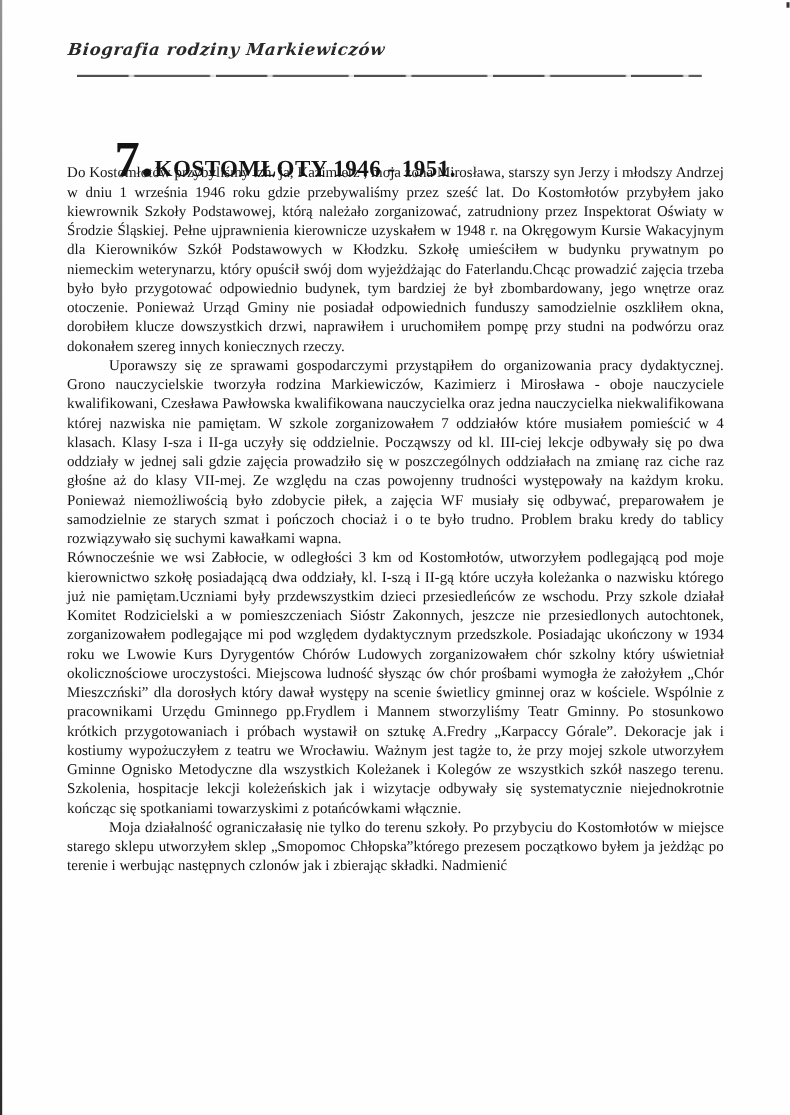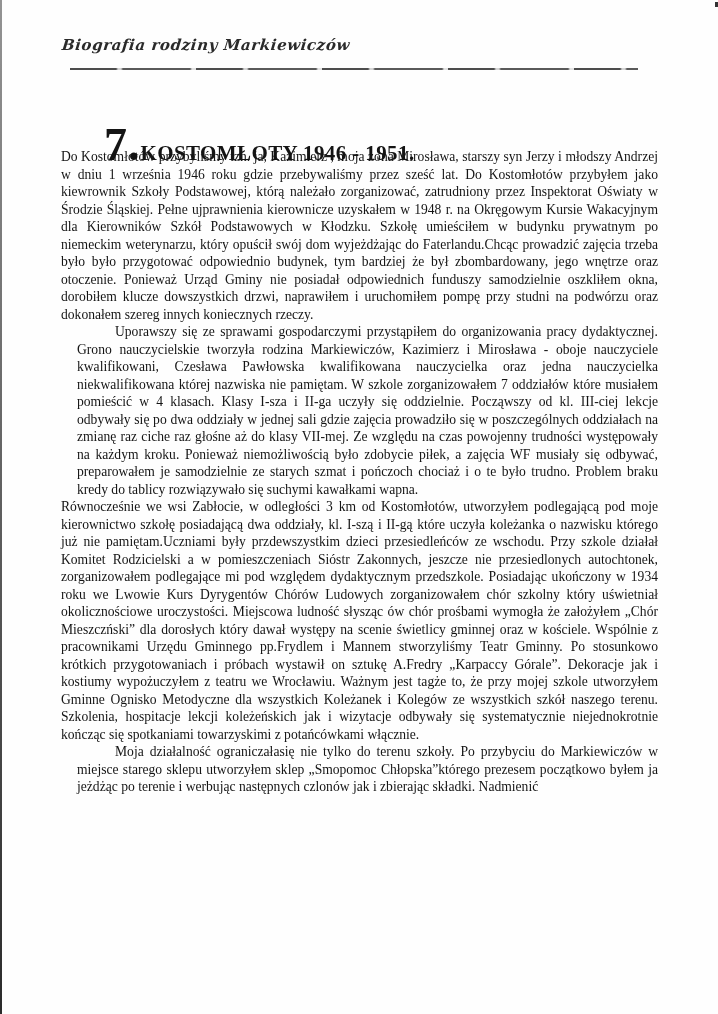--- a/index.html
+++ b/index.html
@@ -82,21 +82,20 @@
     font-size: 13.6px;
     line-height: 17.5px;
     text-align: justify;
   }
   .body-text p {
     margin: 0;
     padding: 0;
   }
   .body-text p.indent {
     text-indent: 38px;
-    margin-left: 16px;
   }
 </style>
 </head>
 <body>
 
 <div class="page">
 
   <div class="edge-line"></div>
   <div class="corner-speck"></div>
 
@@ -105,16 +104,16 @@
   <div class="head-rule"></div>
 
   <div class="title-block">
     <span class="chapter-number">7.</span><span class="chapter-title">KOSTOMŁOTY 1946 - 1951.</span>
   </div>
 
   <div class="body-text">
     <p>Do Kostomłotów przybyliśmy tzn. ja, Kazimierz , moja żona Mirosława, starszy syn Jerzy i młodszy Andrzej w dniu 1 września 1946 roku gdzie przebywaliśmy przez sześć lat. Do Kostomłotów przybyłem jako kiewrownik Szkoły Podstawowej, którą należało zorganizować, zatrudniony przez Inspektorat Oświaty w Środzie Śląskiej. Pełne ujprawnienia kierownicze uzyskałem w 1948 r. na Okręgowym Kursie Wakacyjnym dla Kierowników Szkół Podstawowych w Kłodzku. Szkołę umieściłem w budynku prywatnym po niemeckim weterynarzu, który opuścił swój dom wyjeżdżając do Faterlandu.Chcąc prowadzić zajęcia trzeba było było przygotować odpowiednio budynek, tym bardziej że był zbombardowany, jego wnętrze oraz otoczenie. Ponieważ Urząd Gminy nie posiadał odpowiednich funduszy samodzielnie oszkliłem okna, dorobiłem klucze dowszystkich drzwi, naprawiłem i uruchomiłem pompę przy studni na podwórzu oraz dokonałem szereg innych koniecznych rzeczy.</p>
     <p class="indent">Uporawszy się ze sprawami gospodarczymi przystąpiłem do organizowania pracy dydaktycznej. Grono nauczycielskie tworzyła rodzina Markiewiczów, Kazimierz i Mirosława - oboje nauczyciele kwalifikowani, Czesława Pawłowska kwalifikowana nauczycielka oraz jedna nauczycielka niekwalifikowana której nazwiska nie pamiętam. W szkole zorganizowałem 7 oddziałów które musiałem pomieścić w 4 klasach. Klasy I-sza i II-ga uczyły się oddzielnie. Począwszy od kl. III-ciej lekcje odbywały się po dwa oddziały w jednej sali gdzie zajęcia prowadziło się w poszczególnych oddziałach na zmianę raz ciche raz głośne aż do klasy VII-mej. Ze względu na czas powojenny trudności występowały na każdym kroku. Ponieważ niemożliwością było zdobycie piłek, a zajęcia WF musiały się odbywać, preparowałem je samodzielnie ze starych szmat i pończoch chociaż i o te było trudno. Problem braku kredy do tablicy rozwiązywało się suchymi kawałkami wapna.</p>
     <p>Równocześnie we wsi Zabłocie, w odległości 3 km od Kostomłotów, utworzyłem podlegającą pod moje kierownictwo szkołę posiadającą dwa oddziały, kl. I-szą i II-gą które uczyła koleżanka o nazwisku którego już nie pamiętam.Uczniami były przdewszystkim dzieci przesiedleńców ze wschodu. Przy szkole działał Komitet Rodzicielski a w pomieszczeniach Sióstr Zakonnych, jeszcze nie przesiedlonych autochtonek, zorganizowałem podlegające mi pod względem dydaktycznym przedszkole. Posiadając ukończony w 1934 roku we Lwowie Kurs Dyrygentów Chórów Ludowych zorganizowałem chór szkolny który uświetniał okolicznościowe uroczystości. Miejscowa ludność słysząc ów chór prośbami wymogła że założyłem „Chór Mieszczński” dla dorosłych który dawał występy na scenie świetlicy gminnej oraz w kościele. Wspólnie z pracownikami Urzędu Gminnego pp.Frydlem i Mannem stworzyliśmy Teatr Gminny. Po stosunkowo krótkich przygotowaniach i próbach wystawił on sztukę A.Fredry „Karpaccy Górale”. Dekoracje jak i kostiumy wypożuczyłem z teatru we Wrocławiu. Ważnym jest tagże to, że przy mojej szkole utworzyłem Gminne Ognisko Metodyczne dla wszystkich Koleżanek i Kolegów ze wszystkich szkół naszego terenu. Szkolenia, hospitacje lekcji koleżeńskich jak i wizytacje odbywały się systematycznie niejednokrotnie kończąc się spotkaniami towarzyskimi z potańcówkami włącznie.</p>
-    <p class="indent">Moja działalność ograniczałasię nie tylko do terenu szkoły. Po przybyciu do Markiewiczów w miejsce starego sklepu utworzyłem sklep „Smopomoc Chłopska”którego prezesem początkowo byłem ja jeżdżąc po terenie i werbując następnych czlonów jak i zbierając składki. Nadmienić</p>
+    <p class="indent">Moja działalność ograniczałasię nie tylko do terenu szkoły. Po przybyciu do Kostomłotów w miejsce starego sklepu utworzyłem sklep „Smopomoc Chłopska”którego prezesem początkowo byłem ja jeżdżąc po terenie i werbując następnych czlonów jak i zbierając składki. Nadmienić</p>
   </div>
 
 </div>
 
 </body></html>

